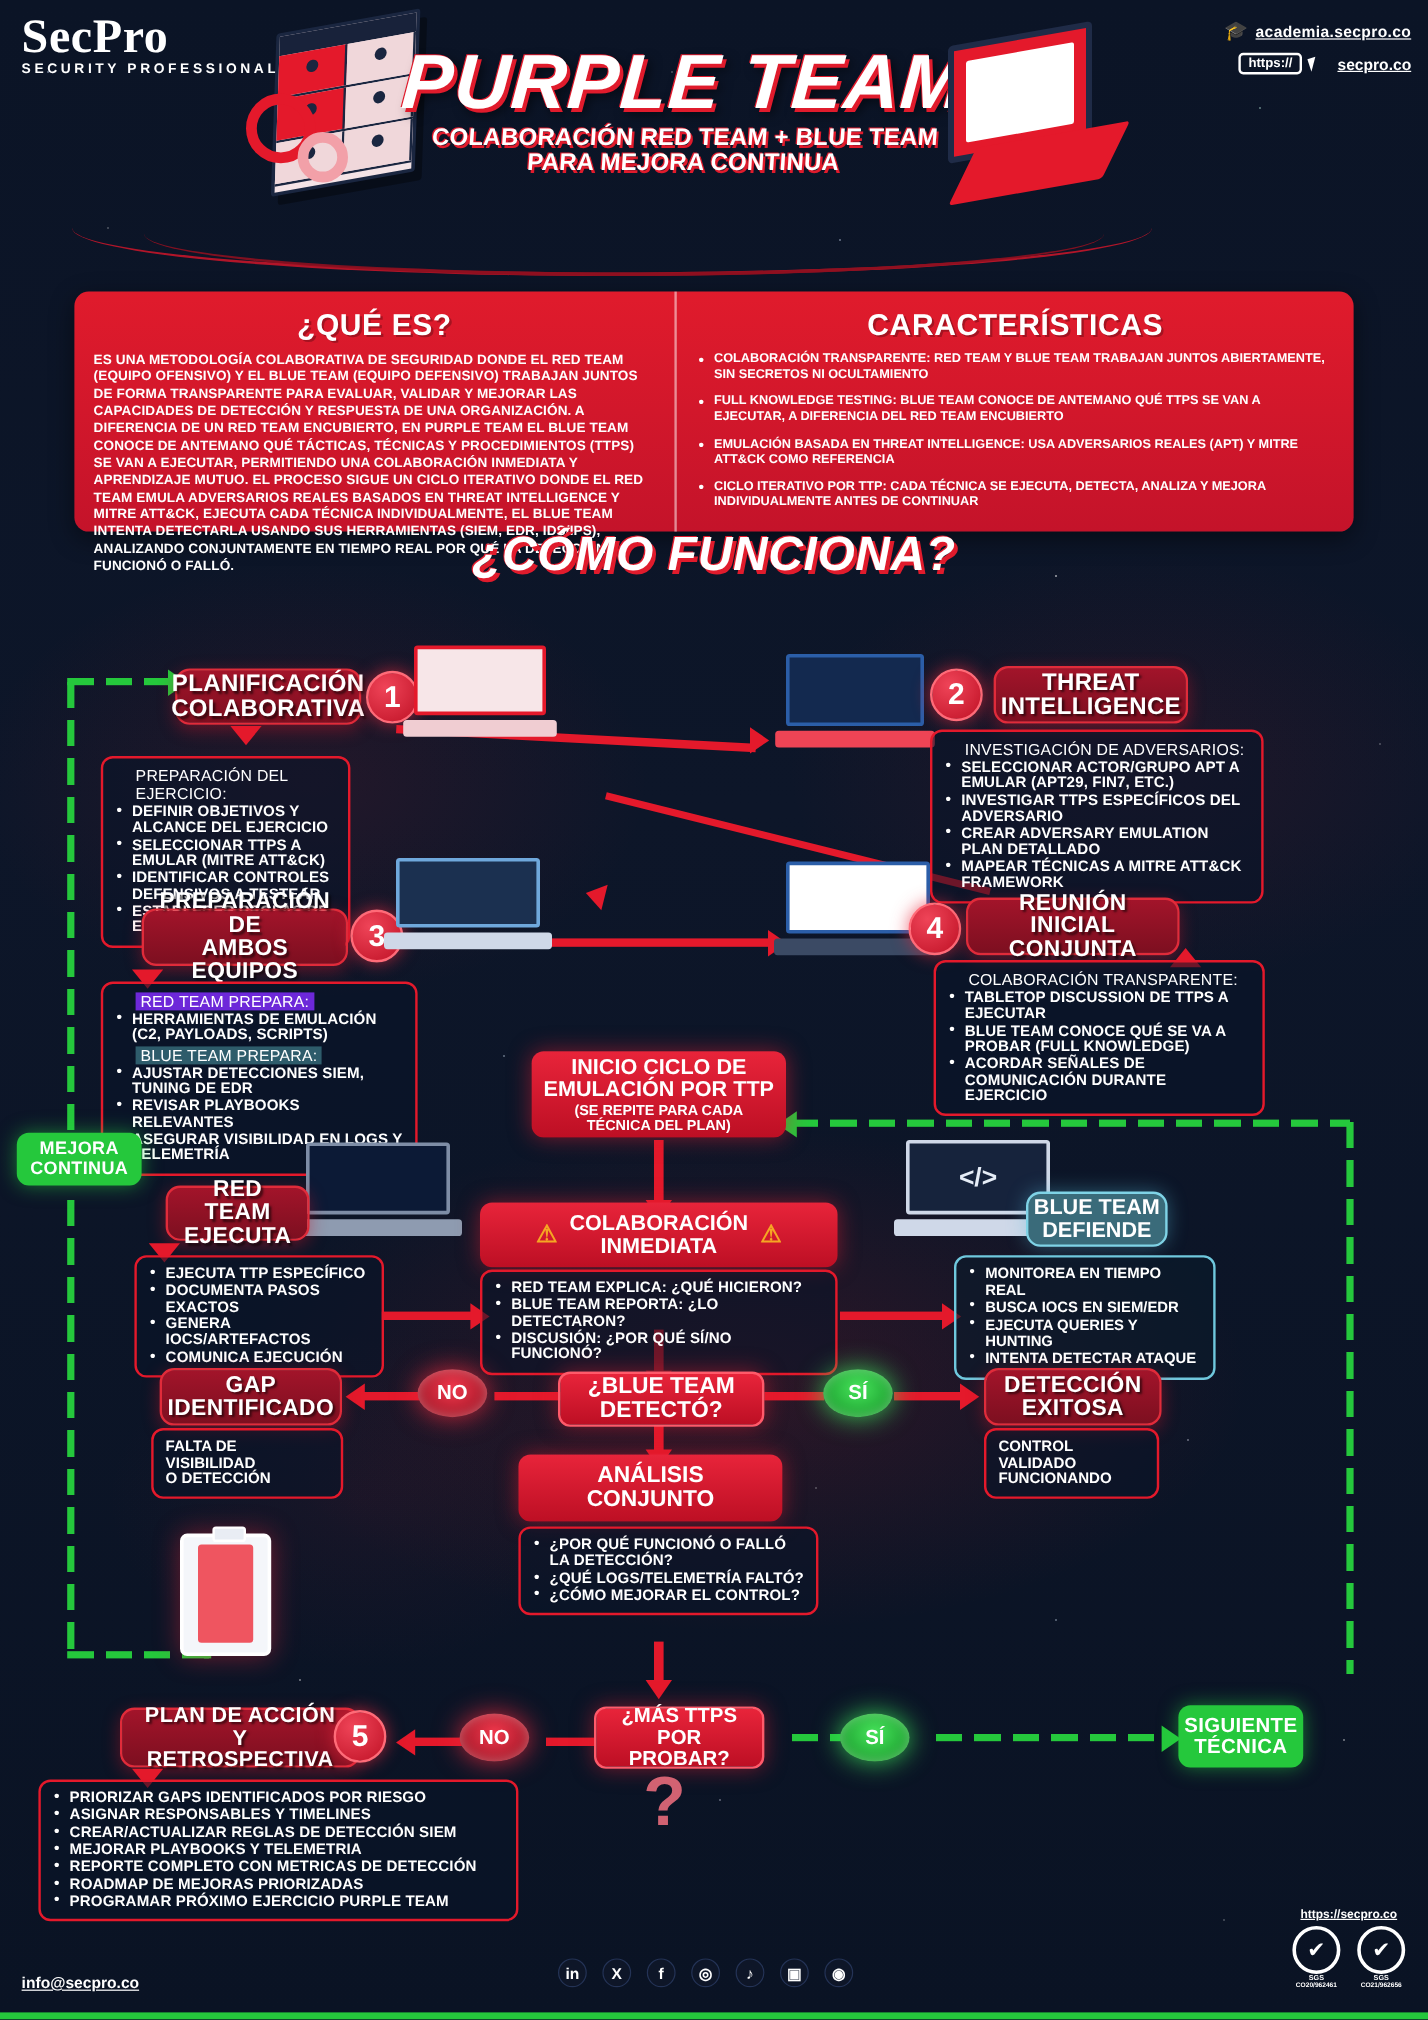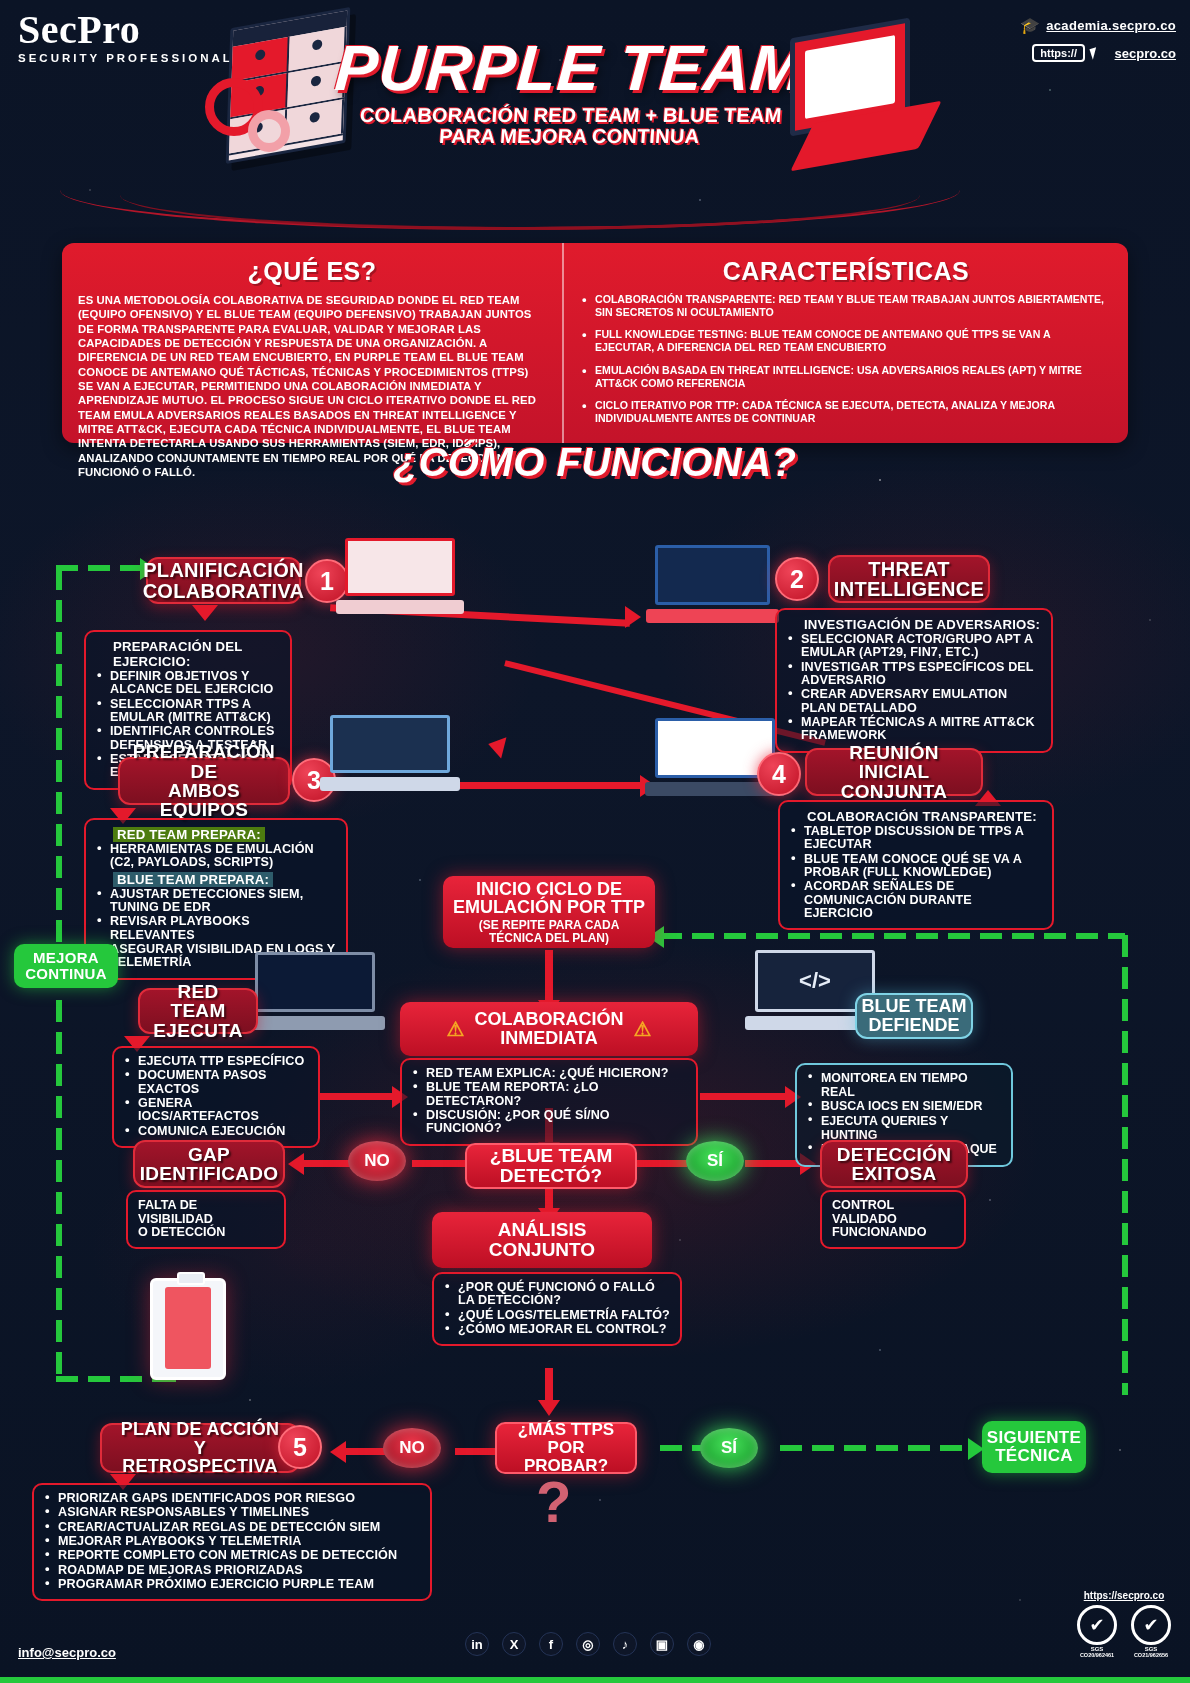--- a/index.html
+++ b/index.html
@@ -113,36 +113,36 @@
     border:2px solid #e02b3a;border-radius:12px;color:#fff;text-align:center;font-weight:800;
     line-height:1.02;letter-spacing:.3px;box-shadow:0 4px 14px rgba(200,20,40,.45);
     display:flex;align-items:center;justify-content:center;padding:6px 12px;
     text-shadow:2px 2px 2px rgba(0,0,0,.6);}
   .num{position:absolute;width:44px;height:44px;border-radius:50%;
     background:radial-gradient(circle at 35% 30%,#ef4458,#c01226);border:2px solid #ff6b78;
     color:#fff;font-size:25px;font-weight:800;display:flex;align-items:center;justify-content:center;
     box-shadow:0 0 14px rgba(230,40,60,.7);}
   .dbox{position:absolute;border:2px solid #e4192b;border-radius:10px;
     background:rgba(10,20,40,.55);padding:7px 10px;}
-  .dbox .lead{font-size:13.2px;font-weight:700;letter-spacing:.2px;margin-bottom:1px;padding-left:17px;}
+  .dbox .lead{font-size:13.2px;font-weight:400;letter-spacing:.2px;margin-bottom:1px;padding-left:17px;}
   .dbox ul{list-style:none;}
   .dbox li{font-size:12.6px;font-weight:800;line-height:1.06;margin-bottom:1px;padding-left:14px;position:relative;letter-spacing:.1px;}
   .dbox li:before{content:"•";position:absolute;left:1px;top:-2px;font-size:13px;color:#fff;}
-  .tag-red{background:#4d7c0f;padding:0 4px;display:inline-block;}
+  .tag-red{background:#6d28d9;padding:0 4px;display:inline-block;}
   .tag-blue{background:#2e5c6b;padding:0 4px;display:inline-block;}
   .tri{position:absolute;width:0;height:0;border-left:13px solid transparent;
     border-right:13px solid transparent;border-top:16px solid #e4192b;}
 
   .green-box{position:absolute;background:#25c83c;border-radius:10px;color:#fff;font-weight:800;
     text-align:center;display:flex;align-items:center;justify-content:center;line-height:1.04;
     box-shadow:0 0 16px rgba(40,220,70,.5);letter-spacing:.3px;}
   .teal-box{position:absolute;background:#3a6b7a;border:2px solid #7fd3e6;border-radius:12px;
     color:#fff;font-weight:800;text-align:center;display:flex;align-items:center;justify-content:center;
     line-height:1.04;box-shadow:0 0 16px rgba(90,190,220,.4);}
-  .cyan-dbox{position:absolute;border:2px solid #6fc8dd;border-radius:10px;background:rgba(10,26,44,.6);padding:7px 10px;margin-top:17px;}
+  .cyan-dbox{position:absolute;border:2px solid #6fc8dd;border-radius:10px;background:rgba(10,26,44,.6);padding:7px 10px;}
   .cyan-dbox li{font-size:12.4px;font-weight:800;line-height:1.1;margin-bottom:1px;padding-left:14px;position:relative;}
   .cyan-dbox li:before{content:"•";position:absolute;left:1px;top:-2px;}
 
   .pill-red{position:absolute;background:linear-gradient(180deg,#e8243a,#bd0f24);border-radius:10px;
     text-align:center;font-weight:800;color:#fff;display:flex;flex-direction:column;align-items:center;
     justify-content:center;line-height:1.05;box-shadow:0 0 18px rgba(230,30,50,.5);padding:6px 10px;}
 
   .no-badge,.si-badge{position:absolute;width:58px;height:40px;border-radius:50%;
     display:flex;align-items:center;justify-content:center;font-weight:800;font-size:17px;color:#fff;}
   .no-badge{background:radial-gradient(ellipse at 50% 40%,#f0384c,#8d0d1d);

